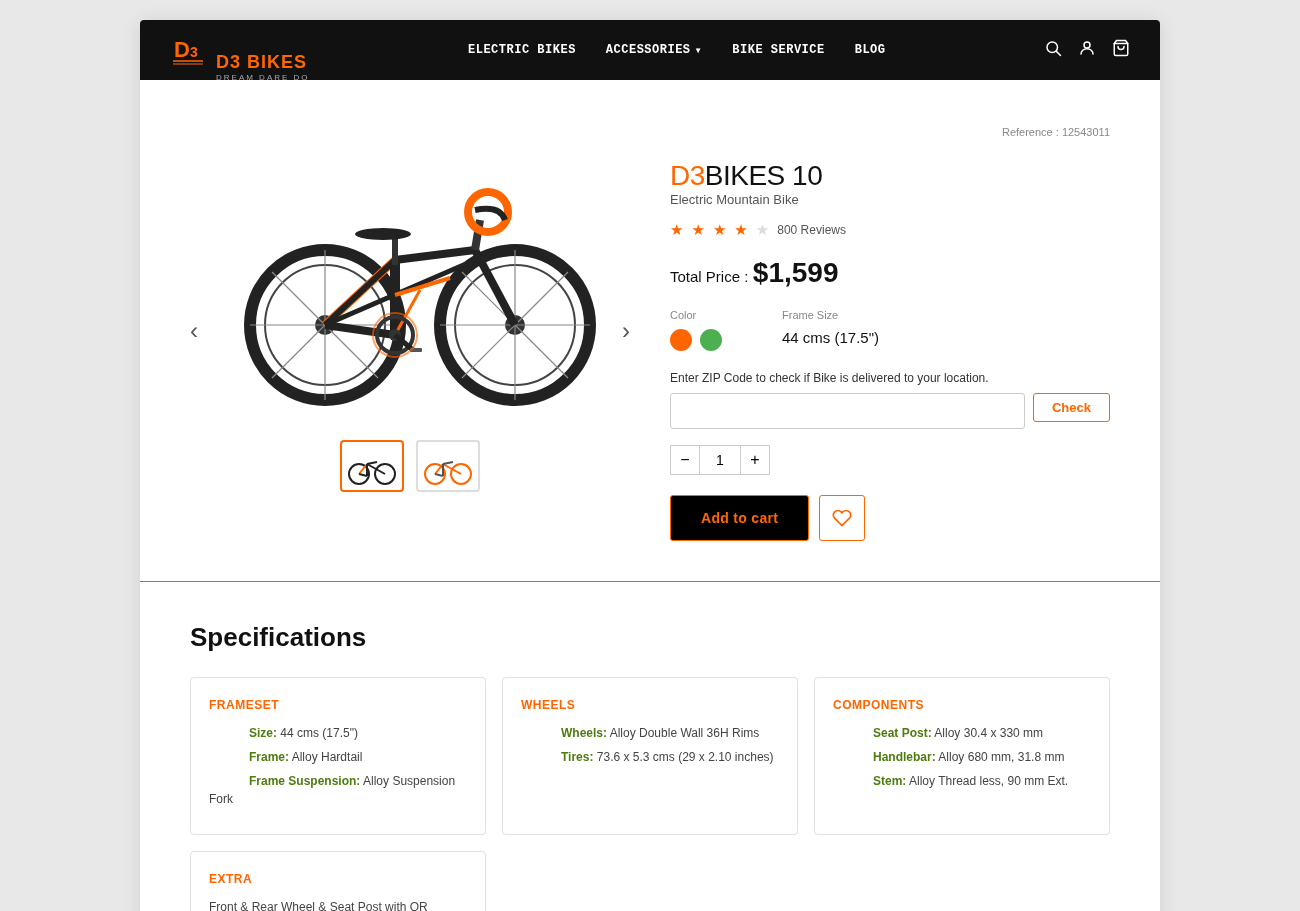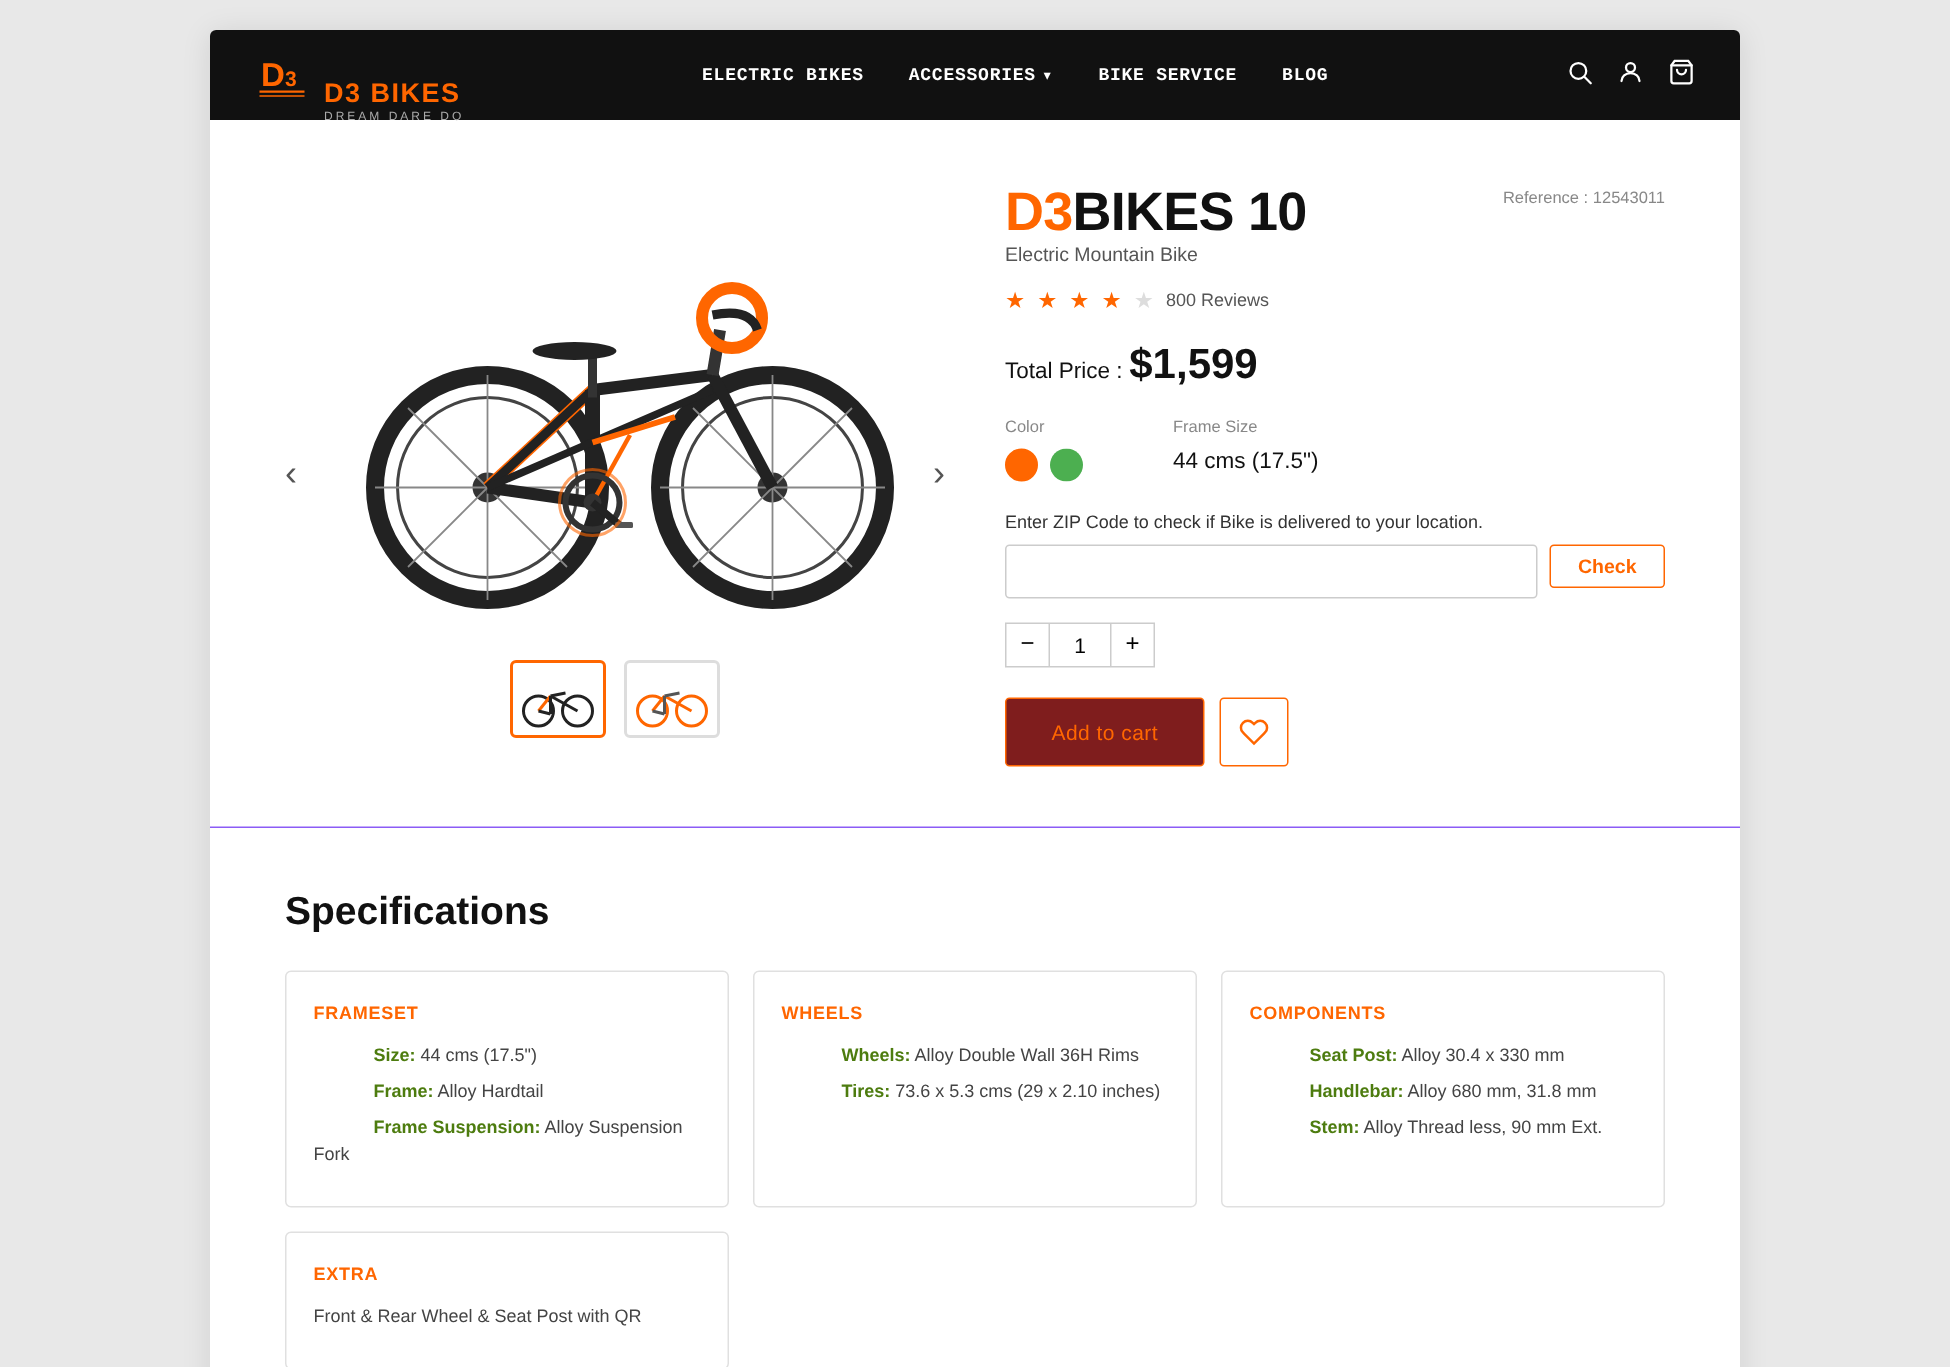--- a/index.html
+++ b/index.html
@@ -164,23 +164,24 @@
       flex: 1;
       min-width: 0;
     }
     .product-title-row {
       display: flex;
       justify-content: space-between;
       align-items: flex-start;
       margin-bottom: 4px;
     }
     .product-title {
-      font-size: 36px;
-      font-weight: 700;
+      font-size: 28px;
+      font-weight: 400;
       letter-spacing: -0.5px;
+      margin-top: 40px;
     }
     .product-title .d3 { color: #f60; }
     .product-title .bikes { color: #111; }
     .product-reference {
       font-size: 11px;
       color: #888;
       margin-top: 6px;
     }
     .product-subtitle {
       font-size: 13px;
@@ -289,25 +290,25 @@
       align-items: center;
       justify-content: center;
       font-size: 14px;
     }
     .cart-row {
       display: flex;
       gap: 10px;
     }
     .add-to-cart-btn {
       padding: 12px 30px;
-      background: #7f1d1d;
+      background: #000000;
       border: 1.5px solid #f60;
       color: #f60;
       font-size: 14px;
-      font-weight: 400;
+      font-weight: 700;
       border-radius: 3px;
       cursor: pointer;
       letter-spacing: 0.3px;
     }
     .wishlist-btn {
       width: 46px;
       height: 46px;
       border: 1.5px solid #f60;
       background: #fff;
       border-radius: 3px;

